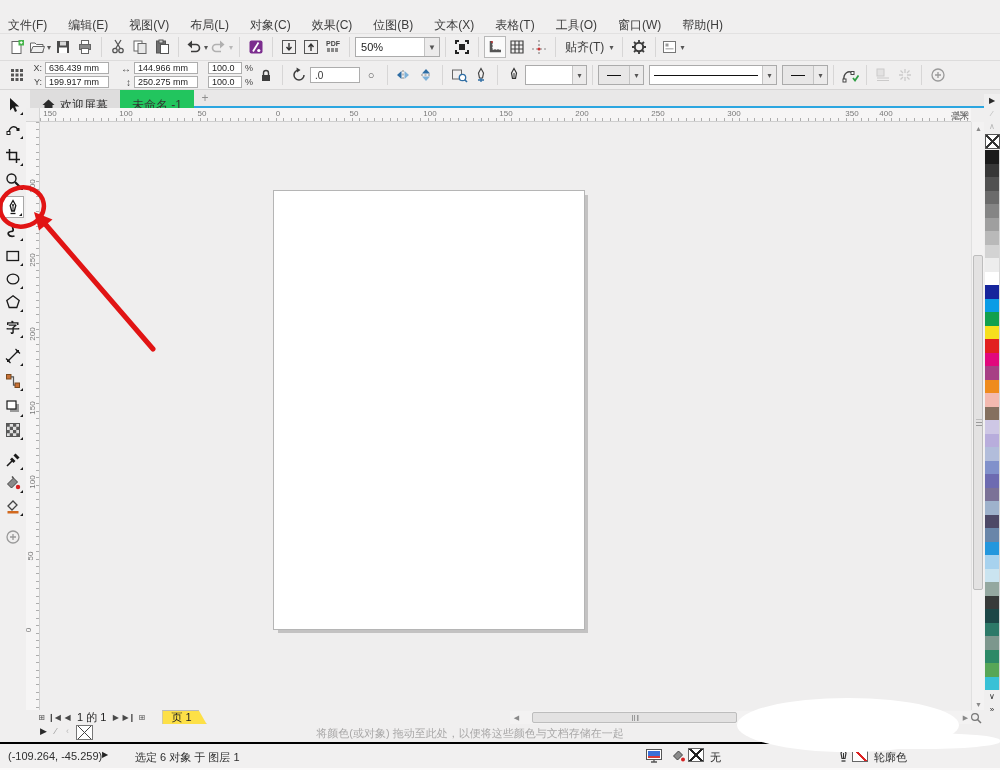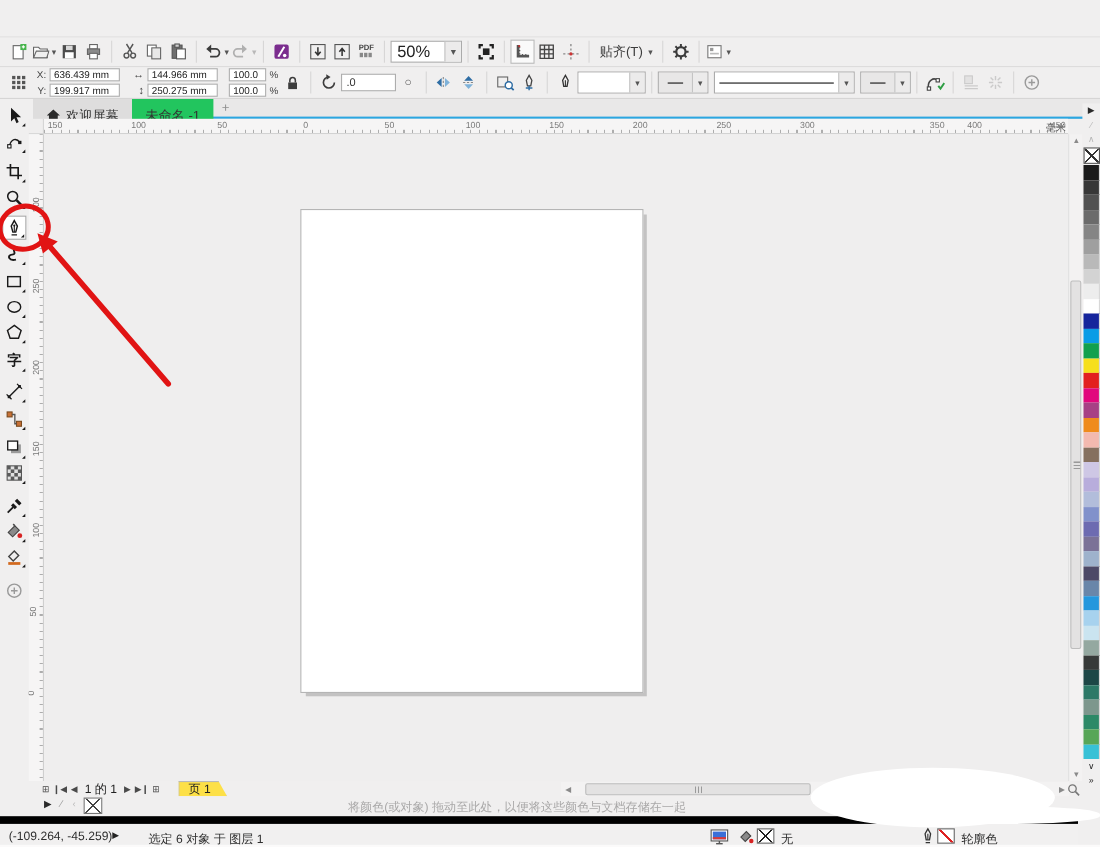--- a/index.html
+++ b/index.html
@@ -25,21 +25,21 @@
 
   
   .toolbar { position:absolute; left:0; top:33px; width:1000px; height:27px; background:#f0efef; border-top:1px solid #e2e1e1; display:flex; align-items:center; padding-left:6px; }
   .propbar { position:absolute; left:0; top:60px; width:1000px; height:30px; background:#f0efef; border-top:1px solid #dddcdc; border-bottom:1px solid #d6d5d5; display:flex; align-items:center; padding-left:6px; }
   .tb-btn { height:22px; min-width:22px; display:flex; align-items:center; justify-content:center; border:1px solid transparent; position:relative; }
   .tb-btn.pressed { background:#fafafa; border:1px solid #b9b9b9; }
   .tb-btn.disabled { opacity:.35; }
   .sep { width:1px; height:20px; background:#d7d6d6; margin:0 5px; }
   .dd-caret { font-size:8px; color:#555; margin-left:2px; }
   .zoom-dd { display:flex; height:20px; border:1px solid #ababab; background:#fff; align-items:center; }
-  .zoom-dd .zval { width:48px; padding-left:5px; font-size:15px; color:#222; }
+  .zoom-dd .zval { width:68px; padding-left:5px; font-size:11px; color:#222; }
   .zoom-dd .zbtn { width:15px; height:100%; background:#ecebeb; border-left:1px solid #c4c4c4; display:flex; align-items:center; justify-content:center; font-size:8px; color:#555; }
   .snap-btn { display:flex; align-items:center; gap:3px; padding:0 4px; height:22px; font-size:12px; color:#3c3c3c; }
   .pdf-ic { font-size:7px; font-weight:bold; color:#444; line-height:6px; text-align:center; }
 
   
   .num-field { width:64px; height:12px; border:1px solid #adadad; background:#fff; font-size:9px; padding:0 3px; display:flex; align-items:center; color:#222; }
   .pct-field { width:34px; height:12px; border:1px solid #adadad; background:#fff; font-size:9px; padding:0 3px; display:flex; align-items:center; color:#222; }
   .stack { display:flex; flex-direction:column; gap:2px; justify-content:center; }
   .frow { display:flex; align-items:center; gap:3px; }
   .flabel { font-size:9px; color:#444; width:10px; text-align:right; }
@@ -102,21 +102,21 @@
   .hthumb .grip { position:absolute; top:2px; left:50%; transform:translateX(-50%); width:7px; height:6px;
     background-image:repeating-linear-gradient(90deg,#9a9a9a 0 1px,transparent 1px 3px); }
   .corner-zoom { position:absolute; left:969px; top:711px; width:14px; height:13px; display:flex; align-items:center; justify-content:center; }
 
   .hintrow { position:absolute; left:0; top:724px; width:1000px; height:18px; background:#f0efef; }
   .hint-text { position:absolute; left:150px; width:640px; top:2px; text-align:center; font-size:11px; color:#a9a8a8; }
   .docpal-ic { position:absolute; top:2px; font-size:9px; color:#2a2a2a; }
   .docpal-swatch { position:absolute; left:76px; top:1px; width:17px; height:15px; background:#fff; border:1px solid #777;
     background-image:linear-gradient(45deg,transparent 47%,#444 47%,#444 53%,transparent 53%),linear-gradient(-45deg,transparent 47%,#444 47%,#444 53%,transparent 53%); }
 
-  .statusbar { position:absolute; left:0; top:742px; width:980px; height:26px; background:#f1f0f0; border-top:7px solid #000000; font-size:11px; color:#2e2e2e; }
+  .statusbar { position:absolute; left:0; top:742px; width:980px; height:26px; background:#f1f0f0; border-top:2px solid #000000; font-size:11px; color:#2e2e2e; }
   .statusbar .coords { position:absolute; left:8px; top:6px; }
   .statusbar .flyarrow { position:absolute; left:102px; top:6px; font-size:8px; color:#222; }
   .statusbar .selection { position:absolute; left:135px; top:6px; }
   .status-swatch { position:absolute; top:4px; width:16px; height:14px; background:#fff; border:1px solid #666; }
   .status-swatch.xmark { background-image:linear-gradient(45deg,transparent 46%,#222 46%,#222 54%,transparent 54%),linear-gradient(-45deg,transparent 46%,#222 46%,#222 54%,transparent 54%); }
   .status-swatch.redline { background-image:linear-gradient(45deg,transparent 46%,#d22 46%,#d22 54%,transparent 54%); }
   .bottom-strip { position:absolute; left:0; top:768px; width:1000px; height:2px; background:#fbfafa; }
 
   
   .annotation { position:absolute; left:0; top:0; width:220px; height:400px; z-index:60; pointer-events:none; }
@@ -124,20 +124,34 @@
   .blob2 { position:absolute; left:820px; top:733px; width:180px; height:16px; background:#fff; border-radius:45%; z-index:40; }
 
   svg.ic { display:block; }
 </style>
 </head>
 <body>
 
 <div id="app">
 
 
+  <div class="menubar" id="menubar">
+      <span class="menu-item">文件(F)</span>
+      <span class="menu-item">编辑(E)</span>
+      <span class="menu-item">视图(V)</span>
+      <span class="menu-item">布局(L)</span>
+      <span class="menu-item">对象(C)</span>
+      <span class="menu-item">效果(C)</span>
+      <span class="menu-item">位图(B)</span>
+      <span class="menu-item">文本(X)</span>
+      <span class="menu-item">表格(T)</span>
+      <span class="menu-item">工具(O)</span>
+      <span class="menu-item">窗口(W)</span>
+      <span class="menu-item">帮助(H)</span>
+    </div>
 
   <div class="toolbar">
     <div class="tb-btn">
       <svg class="ic" width="16" height="16">
           <rect x="3" y="2.5" width="9" height="12" fill="#fff" stroke="#666"></rect>
           <rect x="9.5" y="1" width="5.5" height="5.5" fill="#47b54c"></rect>
           <path d="M12.2,2.2 V5 M10.8,3.6 H13.6" stroke="#fff" stroke-width="1"></path>
         </svg>
     </div>
     <div class="tb-btn">

